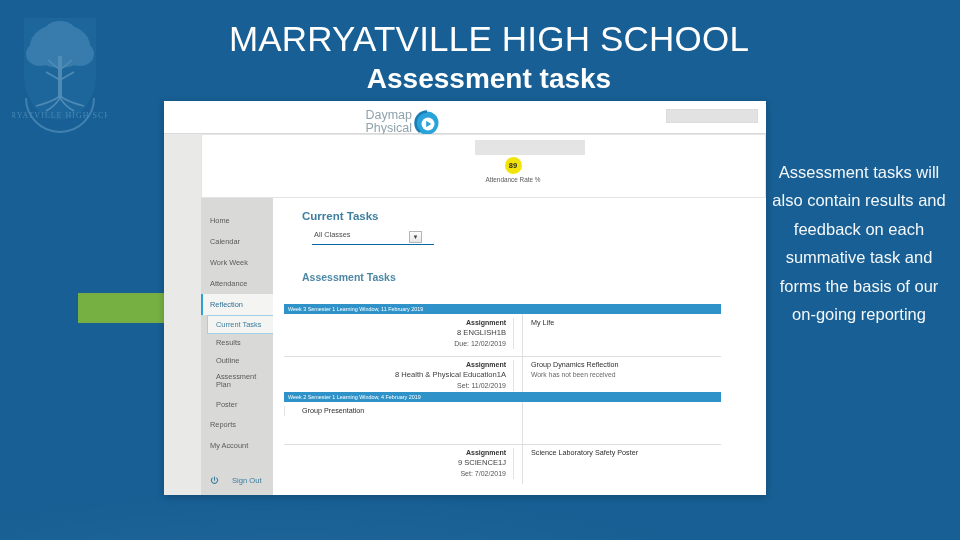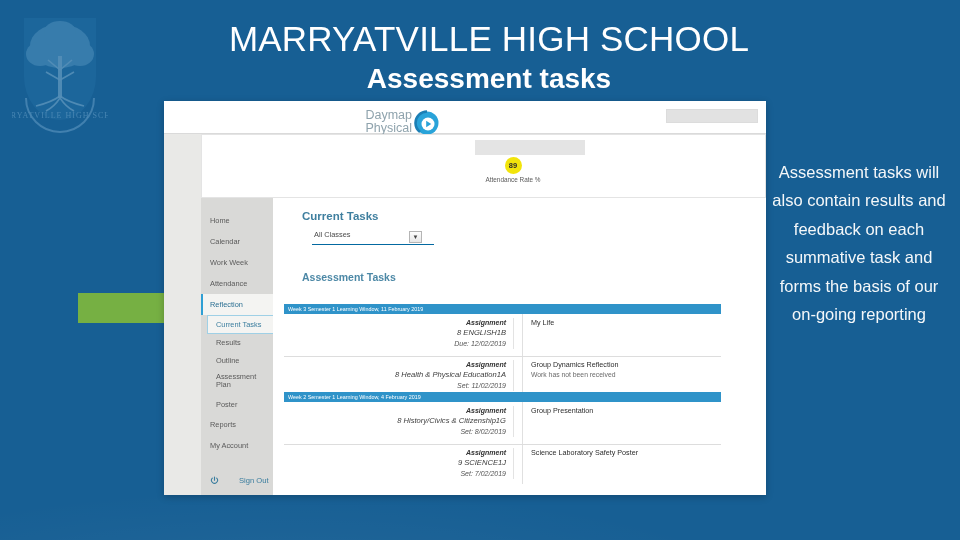--- a/index.html
+++ b/index.html
@@ -196,21 +196,21 @@
   }
   .dm-nav-item.sub2.twoline {
     height: 26px; line-height: 1.12; padding-top: 3px;
     white-space: normal;
   }
   .dm-signout {
     position: absolute;
     left: 9px; bottom: 10px;
     font-size: 7.6px;
     color: #3a7d9e;
-    display: flex; align-items: center; gap: 20px;
+    display: flex; align-items: center; gap: 13px;
   }
 
   
   .dm-main {
     position: absolute;
     left: 109px; top: 97px;
     width: 493px; height: 297px;
     background: #ffffff;
   }
   .dm-h1 {
@@ -259,21 +259,20 @@
     position: absolute;
     display: flex;
   }
   .dm-task-left {
     width: 229px;
     text-align: right;
     padding-right: 7px;
     font-size: 7px;
     color: #4a4a4a;
     line-height: 1.42;
-    font-style: italic;
   }
   .dm-task-left .t-type { font-weight: bold; color: #333; }
   .dm-task-left .t-class { font-size: 7.6px; color: #3c3c3c; }
   .dm-task-left .t-date { font-size: 7px; color: #555; }
   .dm-task-right {
     width: 180px;
     font-size: 7.2px;
     color: #2c2c2c;
     line-height: 1.42;
     border-left: 1px solid #e3e3e3;
@@ -405,25 +404,20 @@
         <div class="t-date">Set: 11/02/2019</div>
       </div>
       <div class="dm-task-right">
         <div>Group Dynamics Reflection</div>
         <div class="r-sub">Work has not been received</div>
       </div>
     </div>
 
     <div class="dm-weekbar" style="top:194px">Week 2 Semester 1 Learning Window, 4 February 2019</div>
     <div class="dm-task" style="top:208px; left:11px">
-      <div class="dm-task-left">
-        <div class="t-type">Assignment</div>
-        <div class="t-class">8 History/Civics &amp; Citizenship1G</div>
-        <div class="t-date">Set: 8/02/2019</div>
-      </div>
       <div class="dm-task-right">
         <div>Group Presentation</div>
         <div class="r-sub"></div>
       </div>
     </div>
     <div class="dm-rowline" style="top:246px"></div>
     <div class="dm-task" style="top:250px; left:11px">
       <div class="dm-task-left">
         <div class="t-type">Assignment</div>
         <div class="t-class">9 SCIENCE1J</div>

